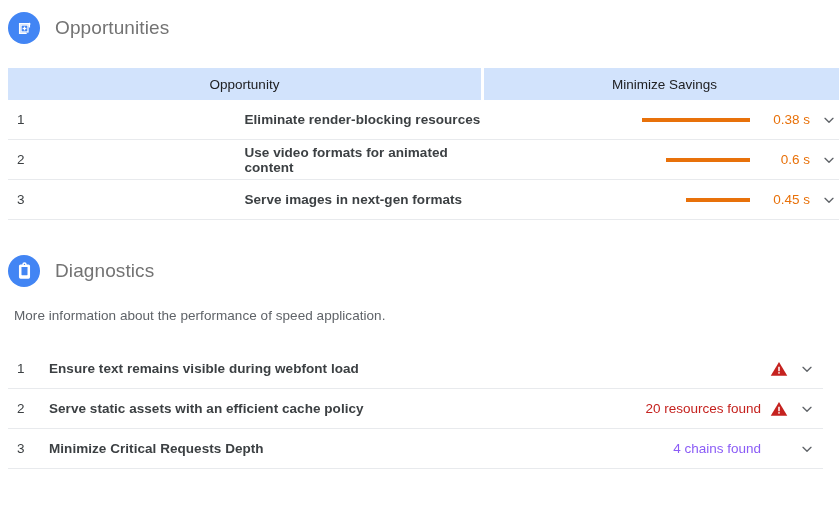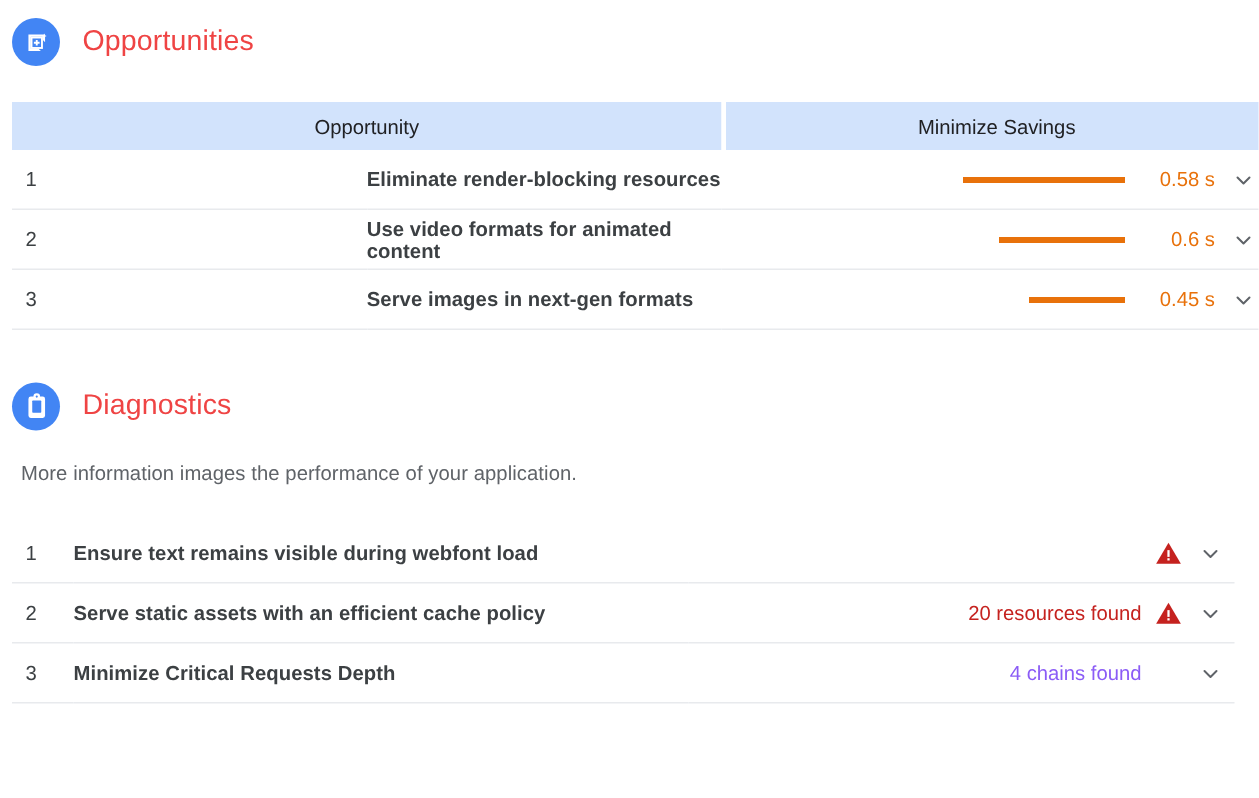--- a/index.html
+++ b/index.html
@@ -35,21 +35,21 @@
     background: #4285f4;
     display: flex;
     align-items: center;
     justify-content: center;
     flex: 0 0 auto;
   }
   .section-icon svg { display: block; }
   .section-title {
     font-size: 19px;
     font-weight: 400;
-    color: #ef4444;
+    color: #737373;
     margin-left: 15px;
     letter-spacing: 0.1px;
   }
   .section-desc {
     font-size: 13.5px;
     color: #5f6368;
     padding-left: 14px;
     letter-spacing: 0.05px;
   }
 
@@ -194,21 +194,21 @@
         </tr>
       </thead>
       <tbody id="opp-body">
           <tr>
             <td class="row-index">1</td>
             <td class="row-title">Eliminate render-blocking resources</td>
             <td></td>
             <td class="row-value">
               <div class="value-wrap">
                 <span class="sparkbar" style="width:108px"></span>
-                <span class="savings-text">0.58 s</span>
+                <span class="savings-text">0.38 s</span>
                 <svg class="chevron" viewBox="0 0 24 24">
                   <path fill="none" stroke="#5f6368" stroke-width="2" stroke-linecap="round" stroke-linejoin="round" d="M6 9.5l6 6 6-6"></path>
                 </svg>
               </div>
             </td>
           </tr>
           <tr>
             <td class="row-index">2</td>
             <td class="row-title">Use video formats for animated content</td>
             <td></td>
@@ -246,21 +246,21 @@
         <svg width="19" height="19" viewBox="0 0 24 24" aria-hidden="true">
           <path fill="#ffffff" d="M17 3h-2.2a2.8 2.8 0 0 0-5.6 0H7a2 2 0 0 0-2 2v14a2 2 0 0 0 2 2h10a2 2 0 0 0 2-2V5a2 2 0 0 0-2-2zm-5-.9a.9.9 0 1 1 0 1.8.9.9 0 0 1 0-1.8z"></path>
           <rect x="8.2" y="6.4" width="7.6" height="10.2" rx="0.6" fill="#4285f4"></rect>
         </svg>
       </span>
       <span class="section-title">Diagnostics</span>
     </div>
   </div>
 
   <div class="sp-diag-desc">
-    <div class="section-desc">More information images the performance of your application.</div>
+    <div class="section-desc">More information about the performance of speed application.</div>
   </div>
 
   <div class="sp-diag-table">
     <table class="audit-table">
       <tbody id="diag-body">
           <tr>
             <td class="row-index" style="width:32px">1</td>
             <td class="row-title">Ensure text remains visible during webfont load</td>
             <td style="width:3px"></td>
             <td class="row-value" style="width:361px">

